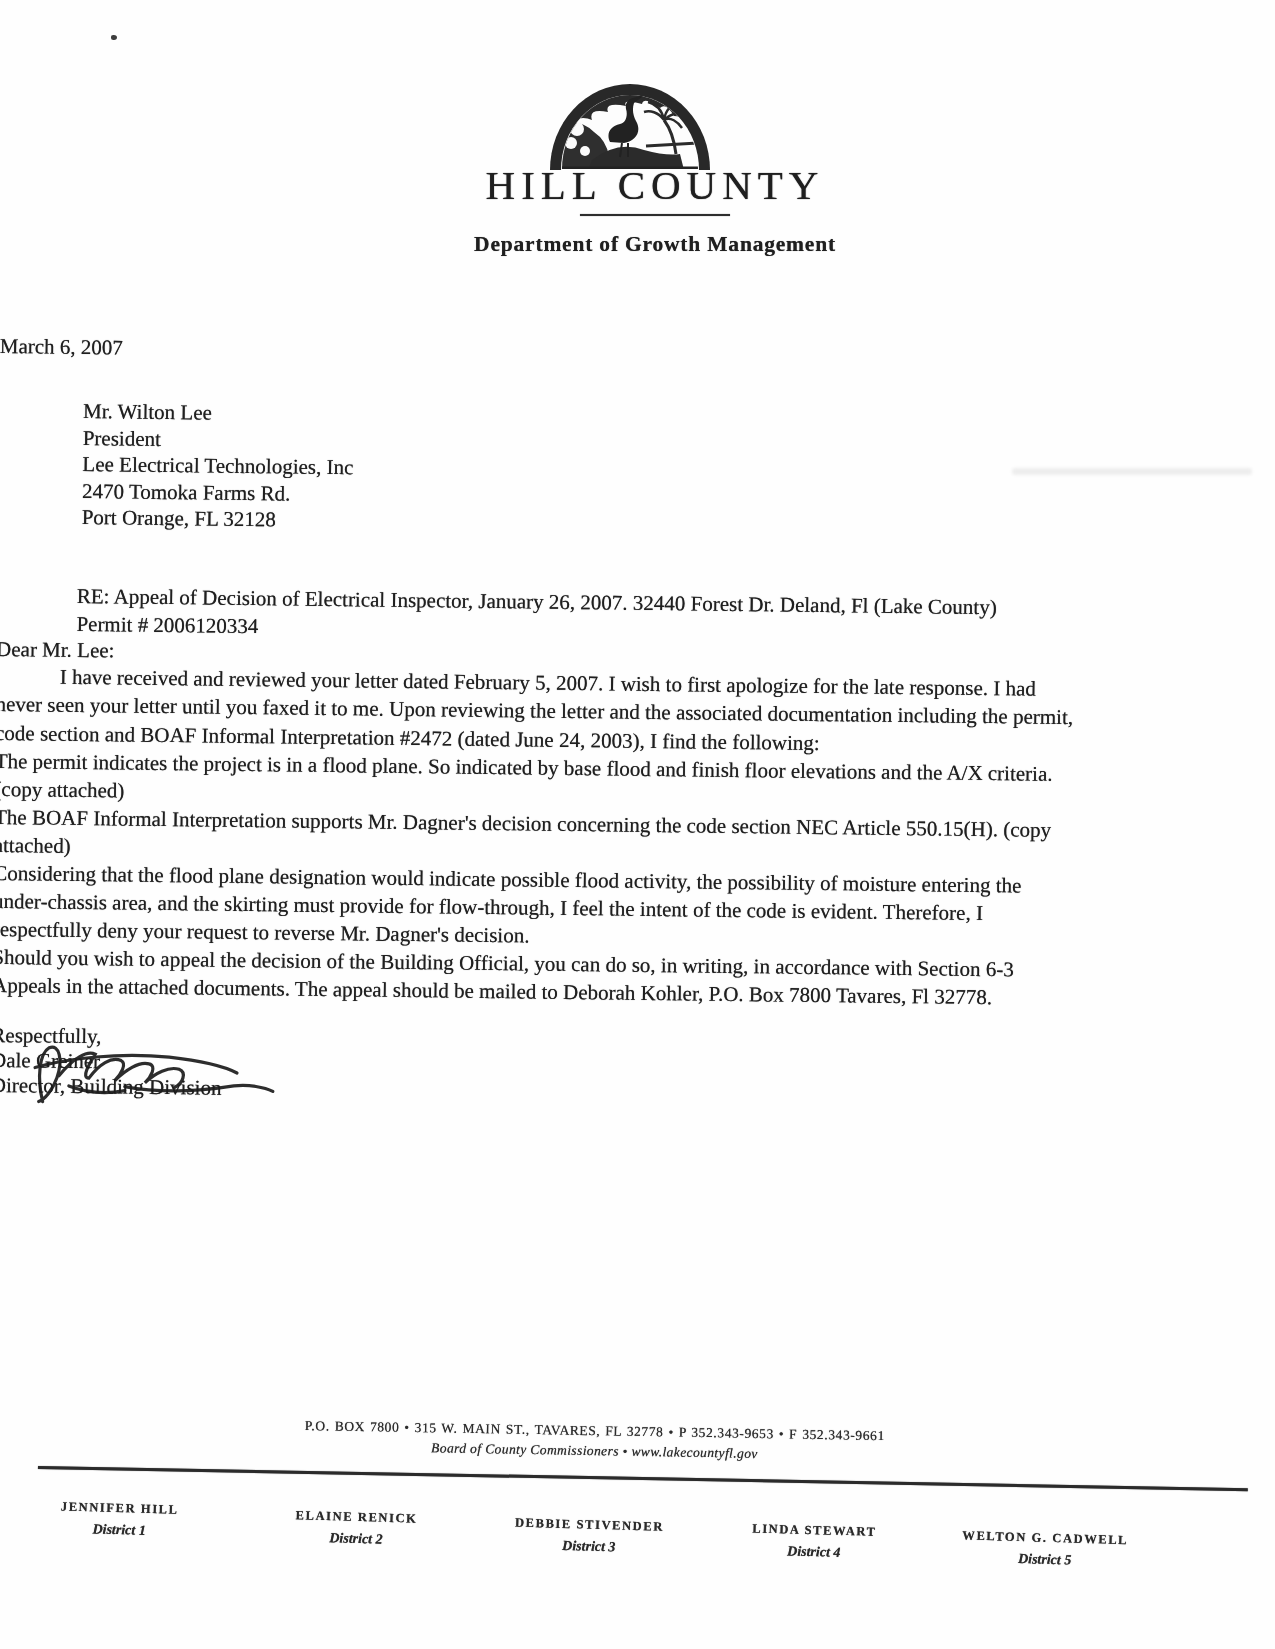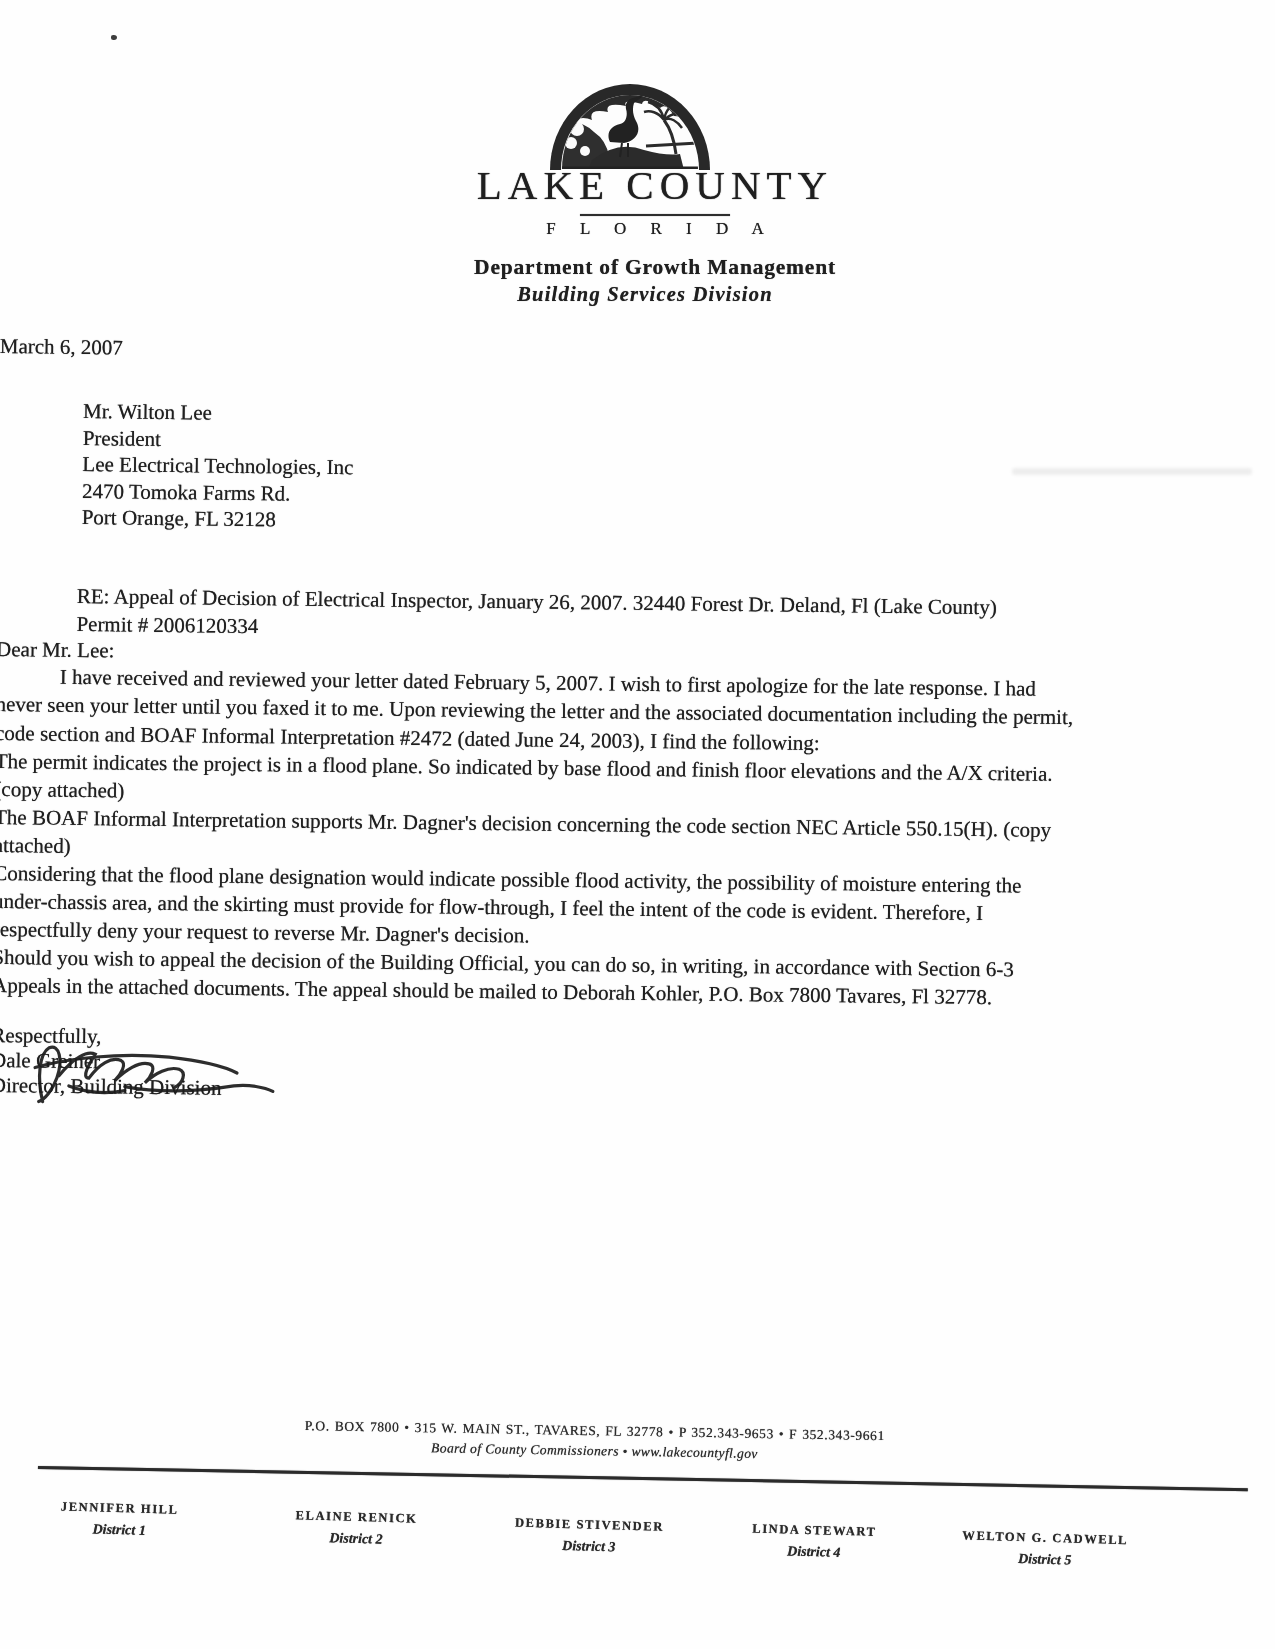--- a/index.html
+++ b/index.html
@@ -101,25 +101,23 @@
         <path d="M74 61 L72 75 M80 61 L80 75" stroke="#222" stroke-width="2" fill="none"></path>
         <path d="M128 72 C126 56 122 46 116 38" stroke="#2b2b2b" stroke-width="3" fill="none"></path>
         <path d="M116 38 C110 30 102 28 96 30 M116 38 C114 28 108 22 100 20 M116 38 C118 26 124 22 132 22 M116 38 C124 30 134 30 140 34 M116 38 C122 34 130 40 134 46" stroke="#2b2b2b" stroke-width="2.4" fill="none"></path>
         <path d="M98 64 L150 61" stroke="#2b2b2b" stroke-width="3" fill="none"></path>
         <path d="M12 87 L152 87" stroke="#222" stroke-width="5" fill="none"></path>
       </g>
     </svg>
   </div>
 
   <div class="masthead">
-    <div class="org-title">LAKE COUNTY</div>
+    <div class="org-title">HILL COUNTY</div>
     <div class="title-rule"></div>
-    <div class="state fuzz">F L O R I D A</div>
     <div class="dept fuzz">Department of Growth Management</div>
-    <div class="division fuzz">Building Services Division</div>
   </div>
 
   <div class="letter fuzz">
 
     <p class="date">March 6, 2007</p>
 
     <div class="recipient">
       <span>Mr. Wilton Lee</span>
       <span>President</span>
       <span>Lee Electrical Technologies, Inc</span>

